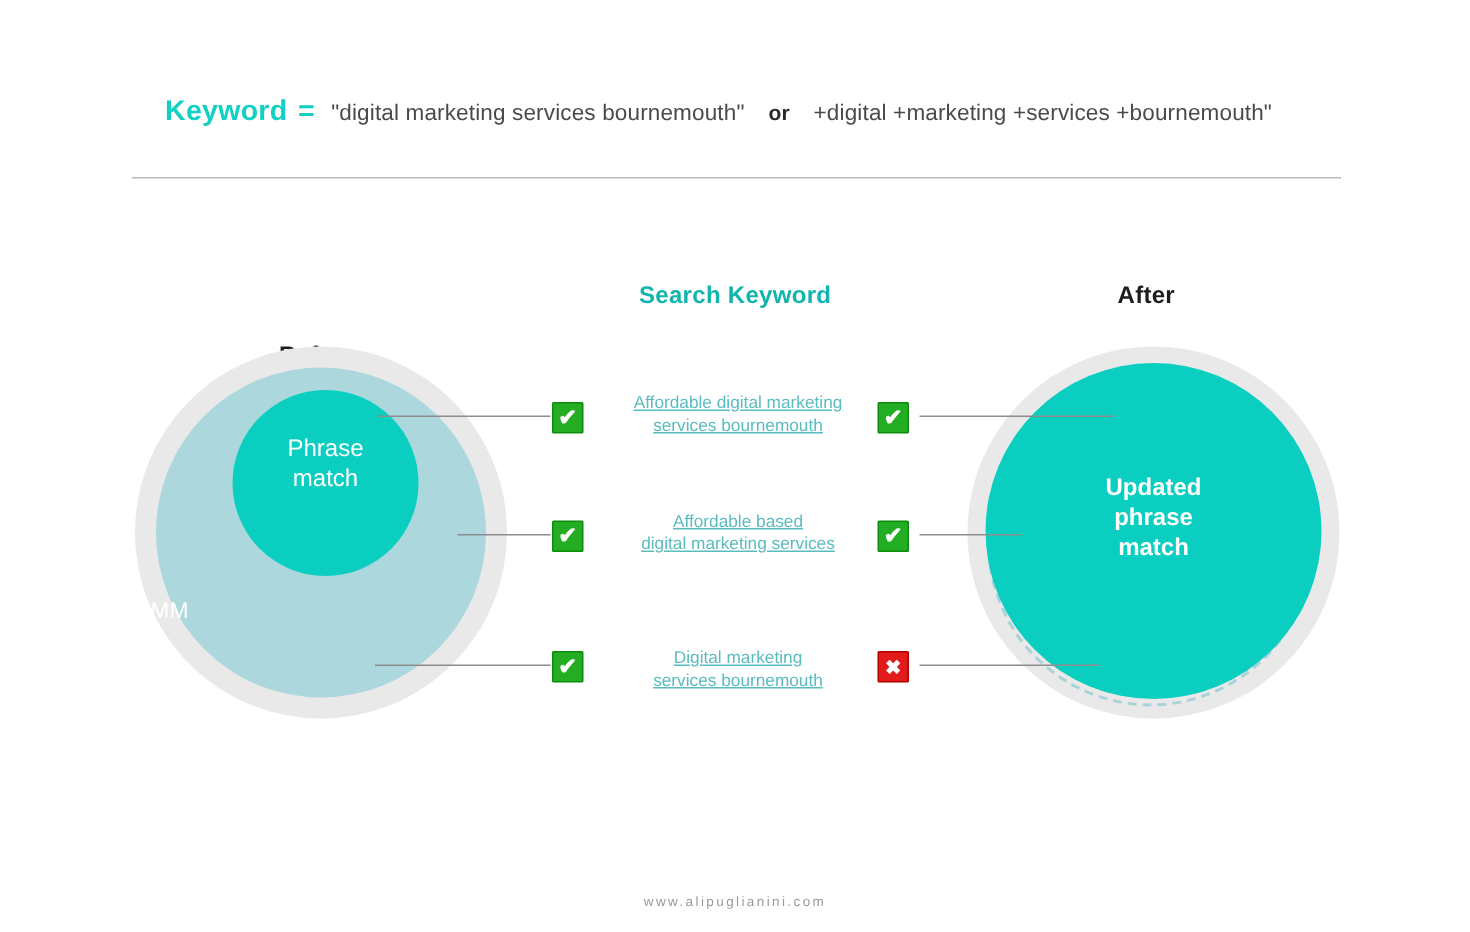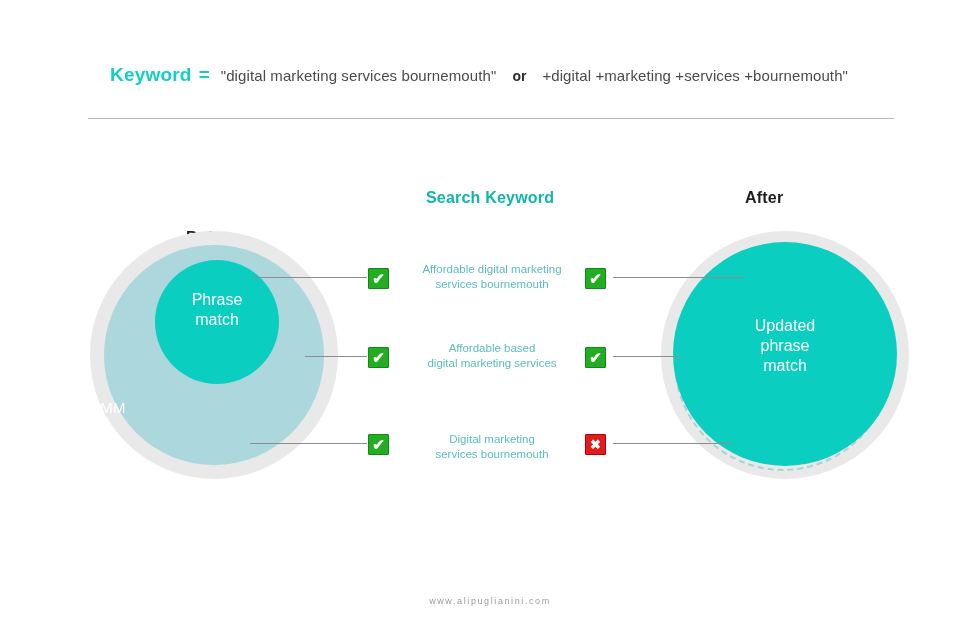--- a/index.html
+++ b/index.html
@@ -135,24 +135,25 @@
     width: 124px;
     text-align: center;
     color: #ffffff;
     font-size: 16px;
     line-height: 20px;
   }
 
   
   #after-diagram {
     position: absolute;
-    left: 661px;
+    left: 645px;
     top: 231px;
     width: 248px;
     height: 248px;
+    font-weight: bold;
   }
   #after-outer-ring {
     position: absolute;
     left: 0; top: 0;
     width: 248px; height: 248px;
     border-radius: 50%;
     background: #E9E9E9;
   }
   #after-dashed-circle {
     position: absolute;
@@ -227,20 +228,21 @@
 
   .query-text {
     position: absolute;
     left: 31px;
     top: 0px;
     width: 186px;
     text-align: center;
     color: #5BBCC0;
     font-size: 11.5px;
     line-height: 15px;
+    text-decoration: underline;
   }
   #query-row-2 .query-text { top: 4px; }
 
   
   .connector {
     position: absolute;
     height: 1px;
     background: #8d8d8d;
   }
   #conn-l0 { left: 252px; top: 277px; width: 115px; }

